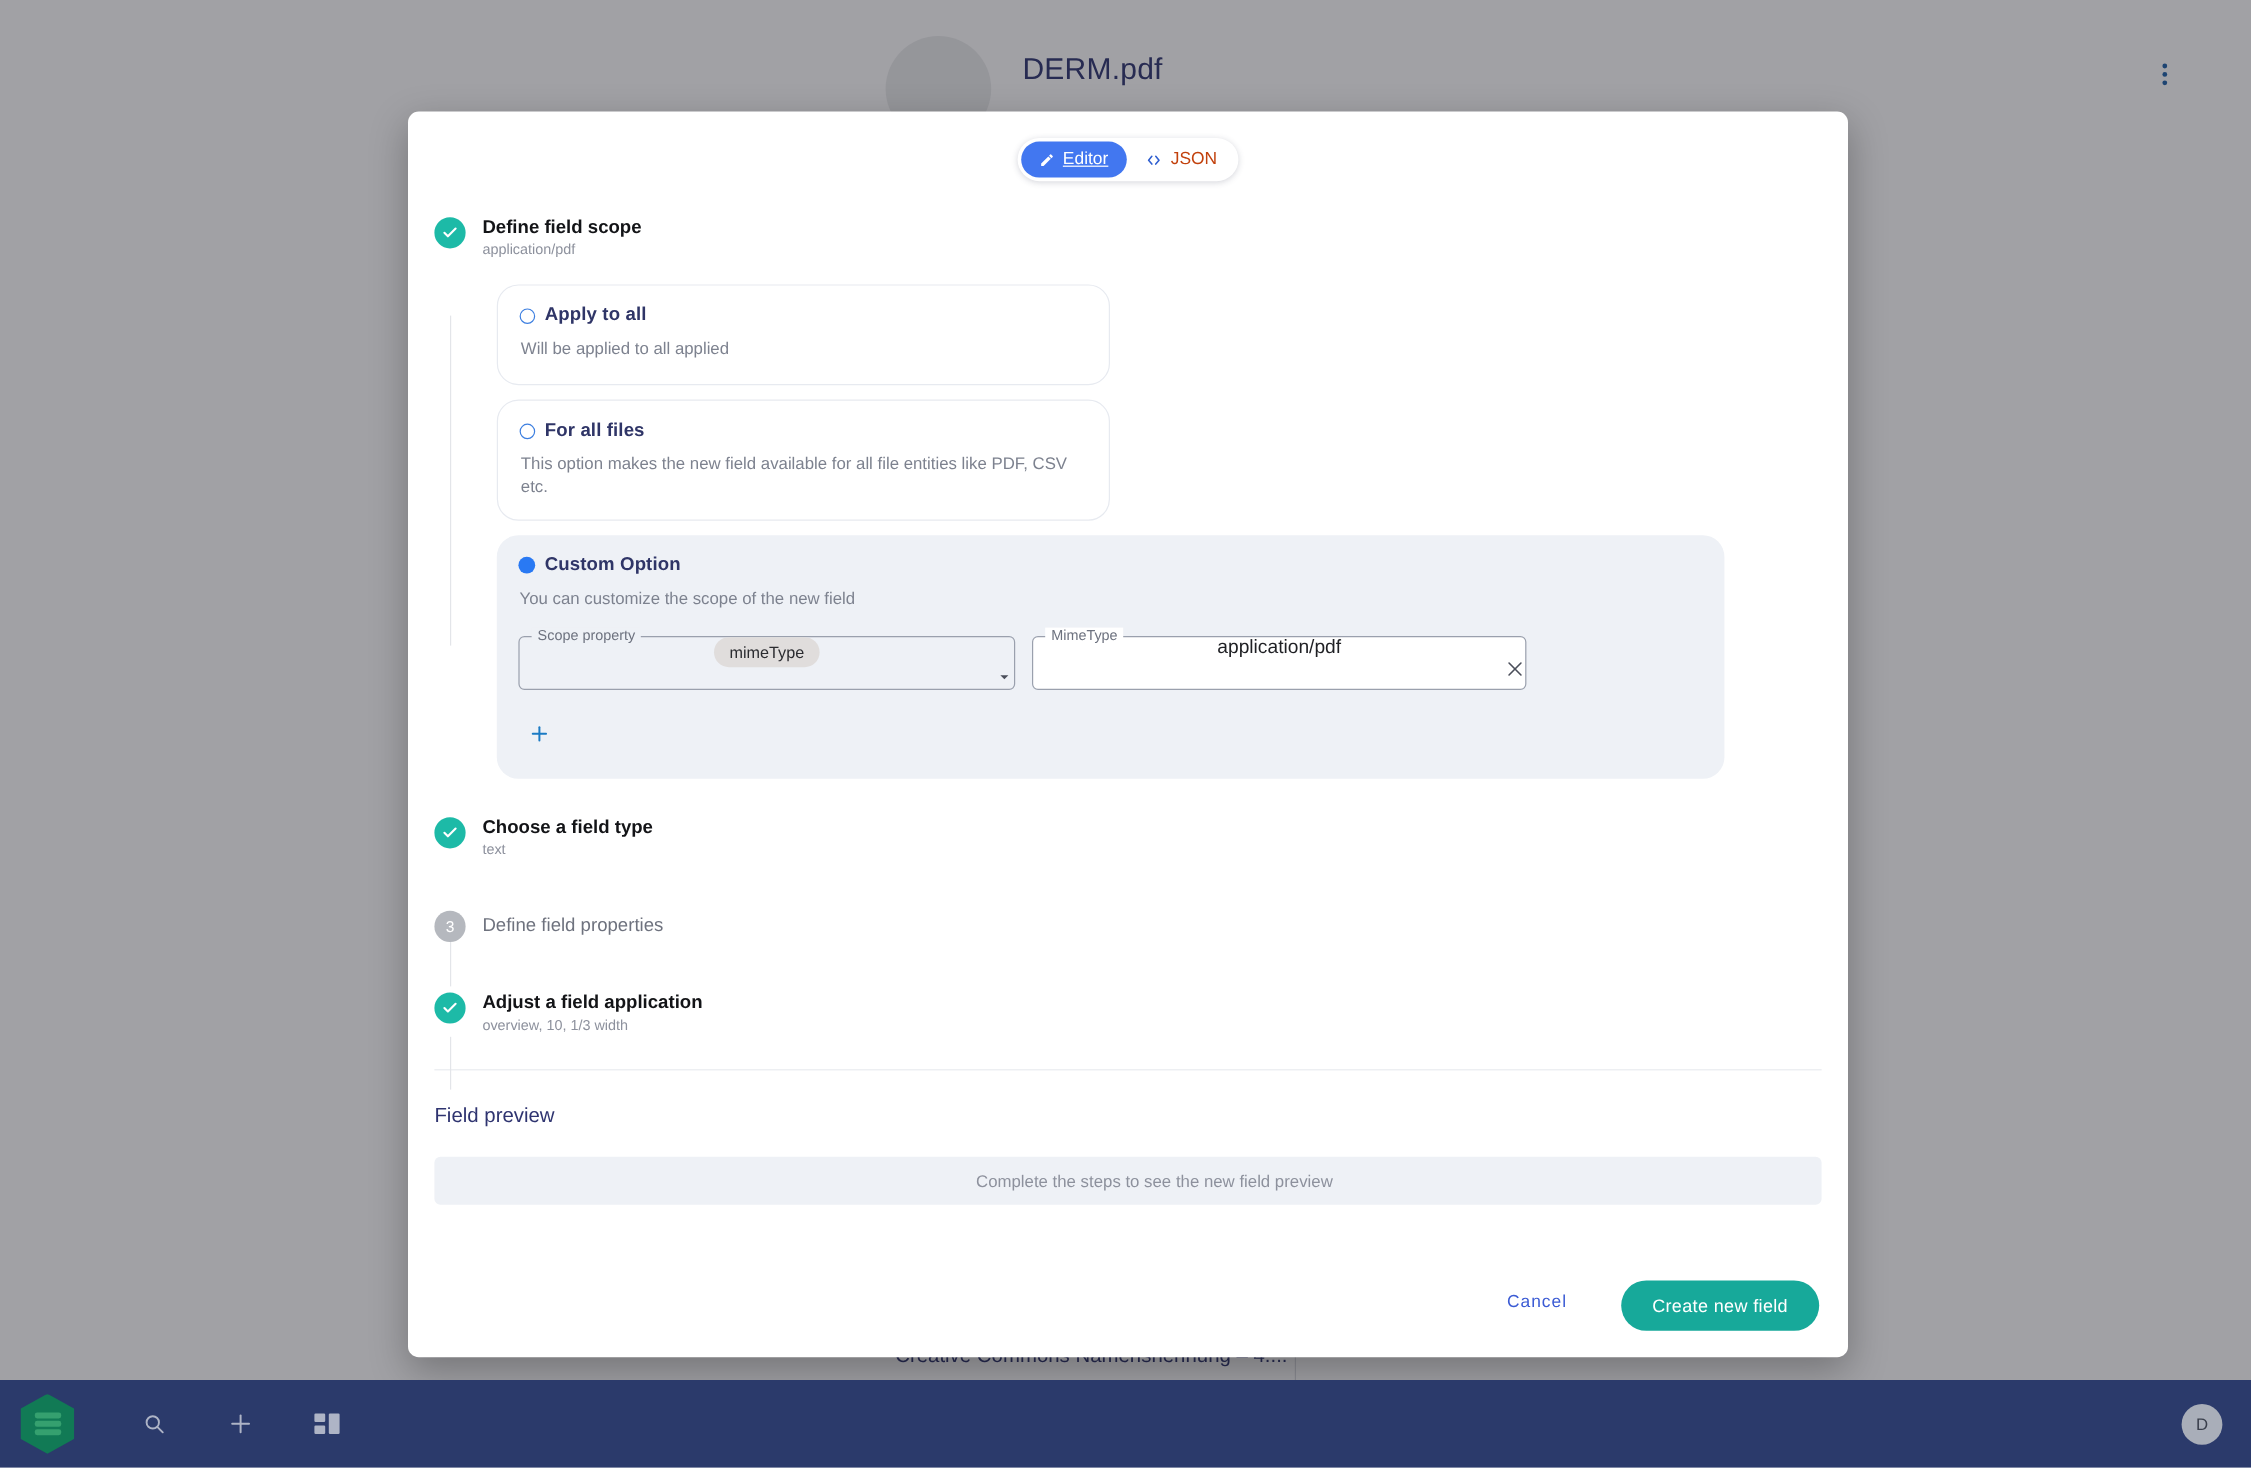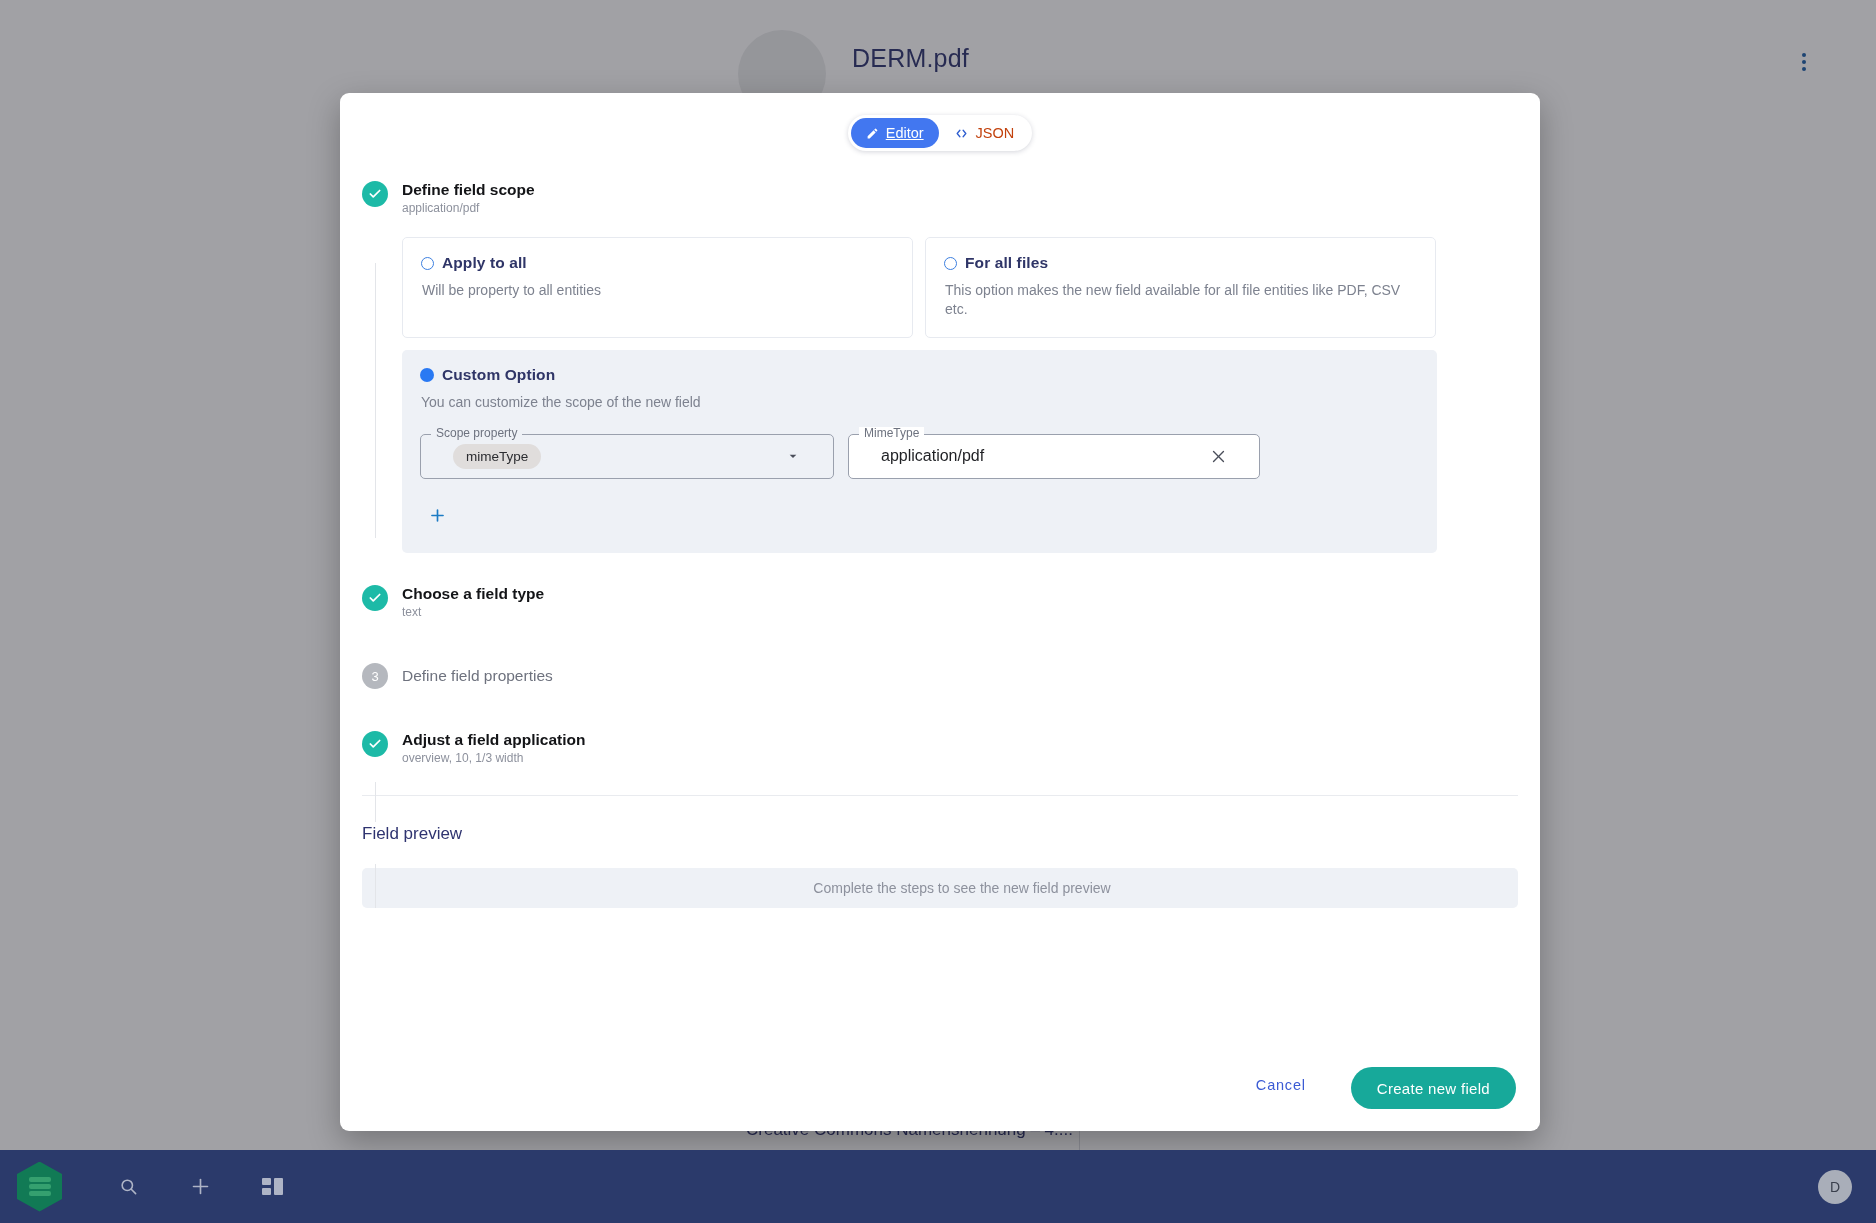--- a/index.html
+++ b/index.html
@@ -98,38 +98,40 @@
     position: absolute; left: 34.5px; width: 1px;
     background: #e3e5e9;
   }
 
   
   .options {
     margin: 22px 0 0 62px; width: 1035px;
     display: flex; gap: 12px; flex-wrap: wrap;
   }
   .opt-card {
-    border-radius: 5px; padding: 16px 18px 18px 18px;
+    border-radius: 18px; padding: 16px 18px 18px 18px;
     background: #ffffff;
     border: 1px solid #e7eaf0;
+    margin-left: 12px;
   }
   .opt-card.half { width: 511px; min-height: 84px; }
   .opt-card.full { width: 1035px; border: none; background: #eef1f6; padding-bottom: 22px; }
   .opt-head { display: flex; align-items: center; gap: 8px; }
   .radio { width: 13px; height: 13px; border-radius: 50%; border: 1.6px solid #3d7fe0; flex: 0 0 auto; }
   .radio.checked { border: none; background: #2979f3; width: 14px; height: 14px; }
   .opt-label { font-size: 15.5px; color: #2f3567; font-weight: bold; letter-spacing: .1px; }
   .opt-desc { font-size: 14px; color: #7d828f; line-height: 1.35; margin-top: 9px; padding-left: 1px; max-width: 960px; }
 
   
   .fields { display: flex; gap: 14px; margin-top: 22px; }
   .field {
     position: relative; height: 45px; border-radius: 5px;
     border: 1px solid #9aa0ad; display: flex; align-items: center;
-    padding: 0 32px;
+    padding: 0 0;
+    flex-direction: column;
   }
   .field.select { width: 414px; background: transparent; }
   .field.text { width: 412px; background: #ffffff; }
   .field-legend {
     position: absolute; top: -8px; left: 10px;
     font-size: 12px; color: #6d727f; padding: 0 5px;
     line-height: 1;
   }
   .field.select .field-legend { background: #eef1f6; }
   .field.text .field-legend { background: #ffffff; }
@@ -267,21 +269,21 @@
       <div class="step-sub">application/pdf</div>
     </div>
 
     <div class="options">
 
       <div class="opt-card half">
         <div class="opt-head">
           <span class="radio"></span>
           <span class="opt-label">Apply to all</span>
         </div>
-        <div class="opt-desc">Will be property to all entities</div>
+        <div class="opt-desc">Will be applied to all applied</div>
       </div>
 
       <div class="opt-card half">
         <div class="opt-head">
           <span class="radio"></span>
           <span class="opt-label">For all files</span>
         </div>
         <div class="opt-desc">This option makes the new field available for all file entities like PDF, CSV etc.</div>
       </div>
 

